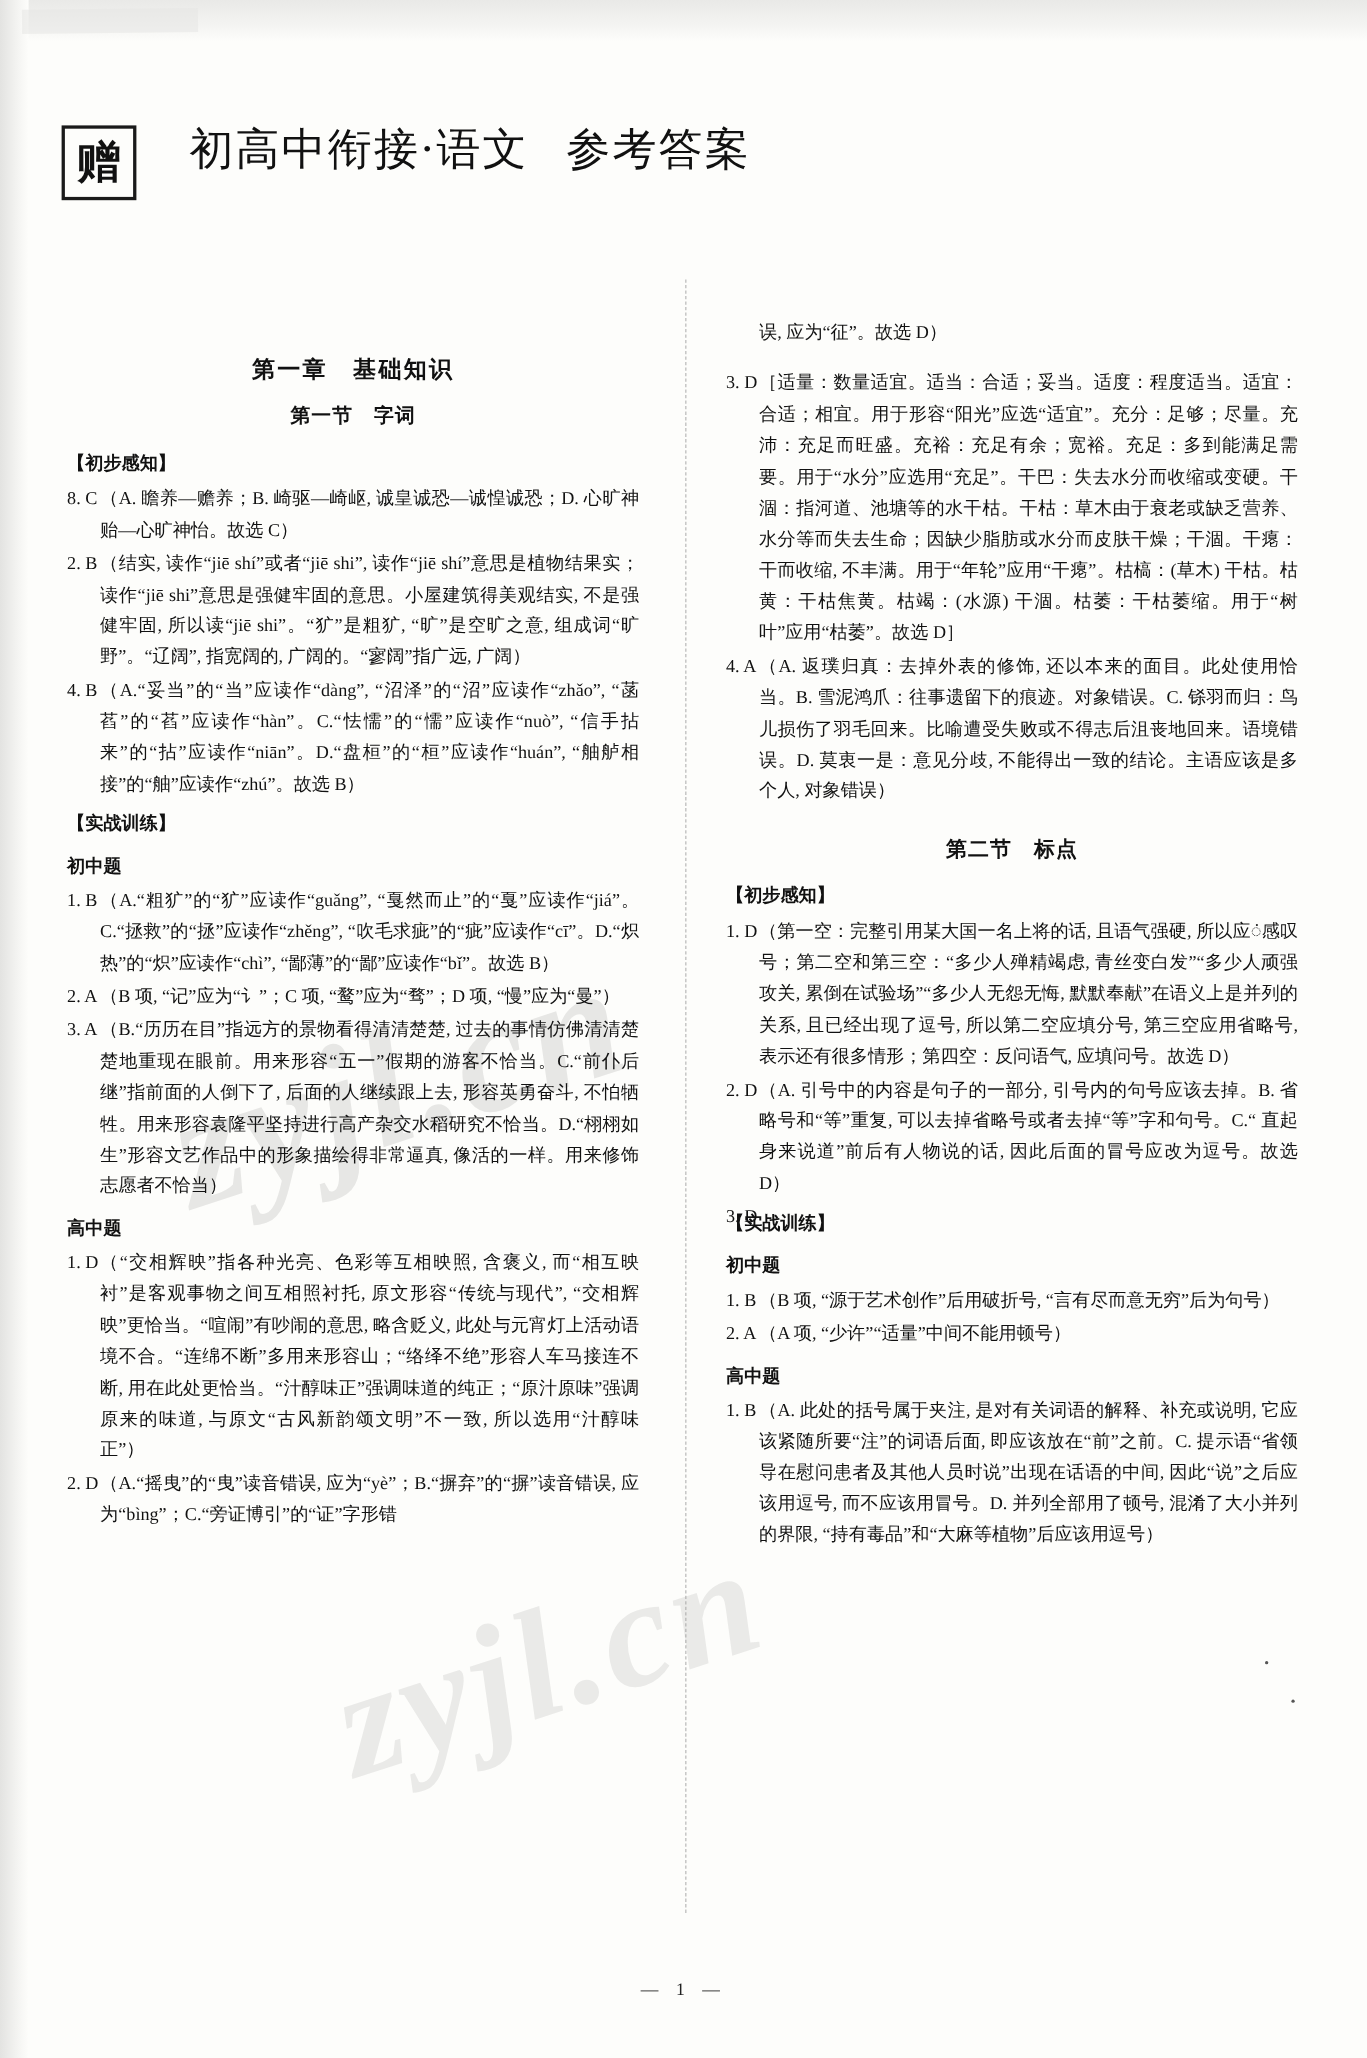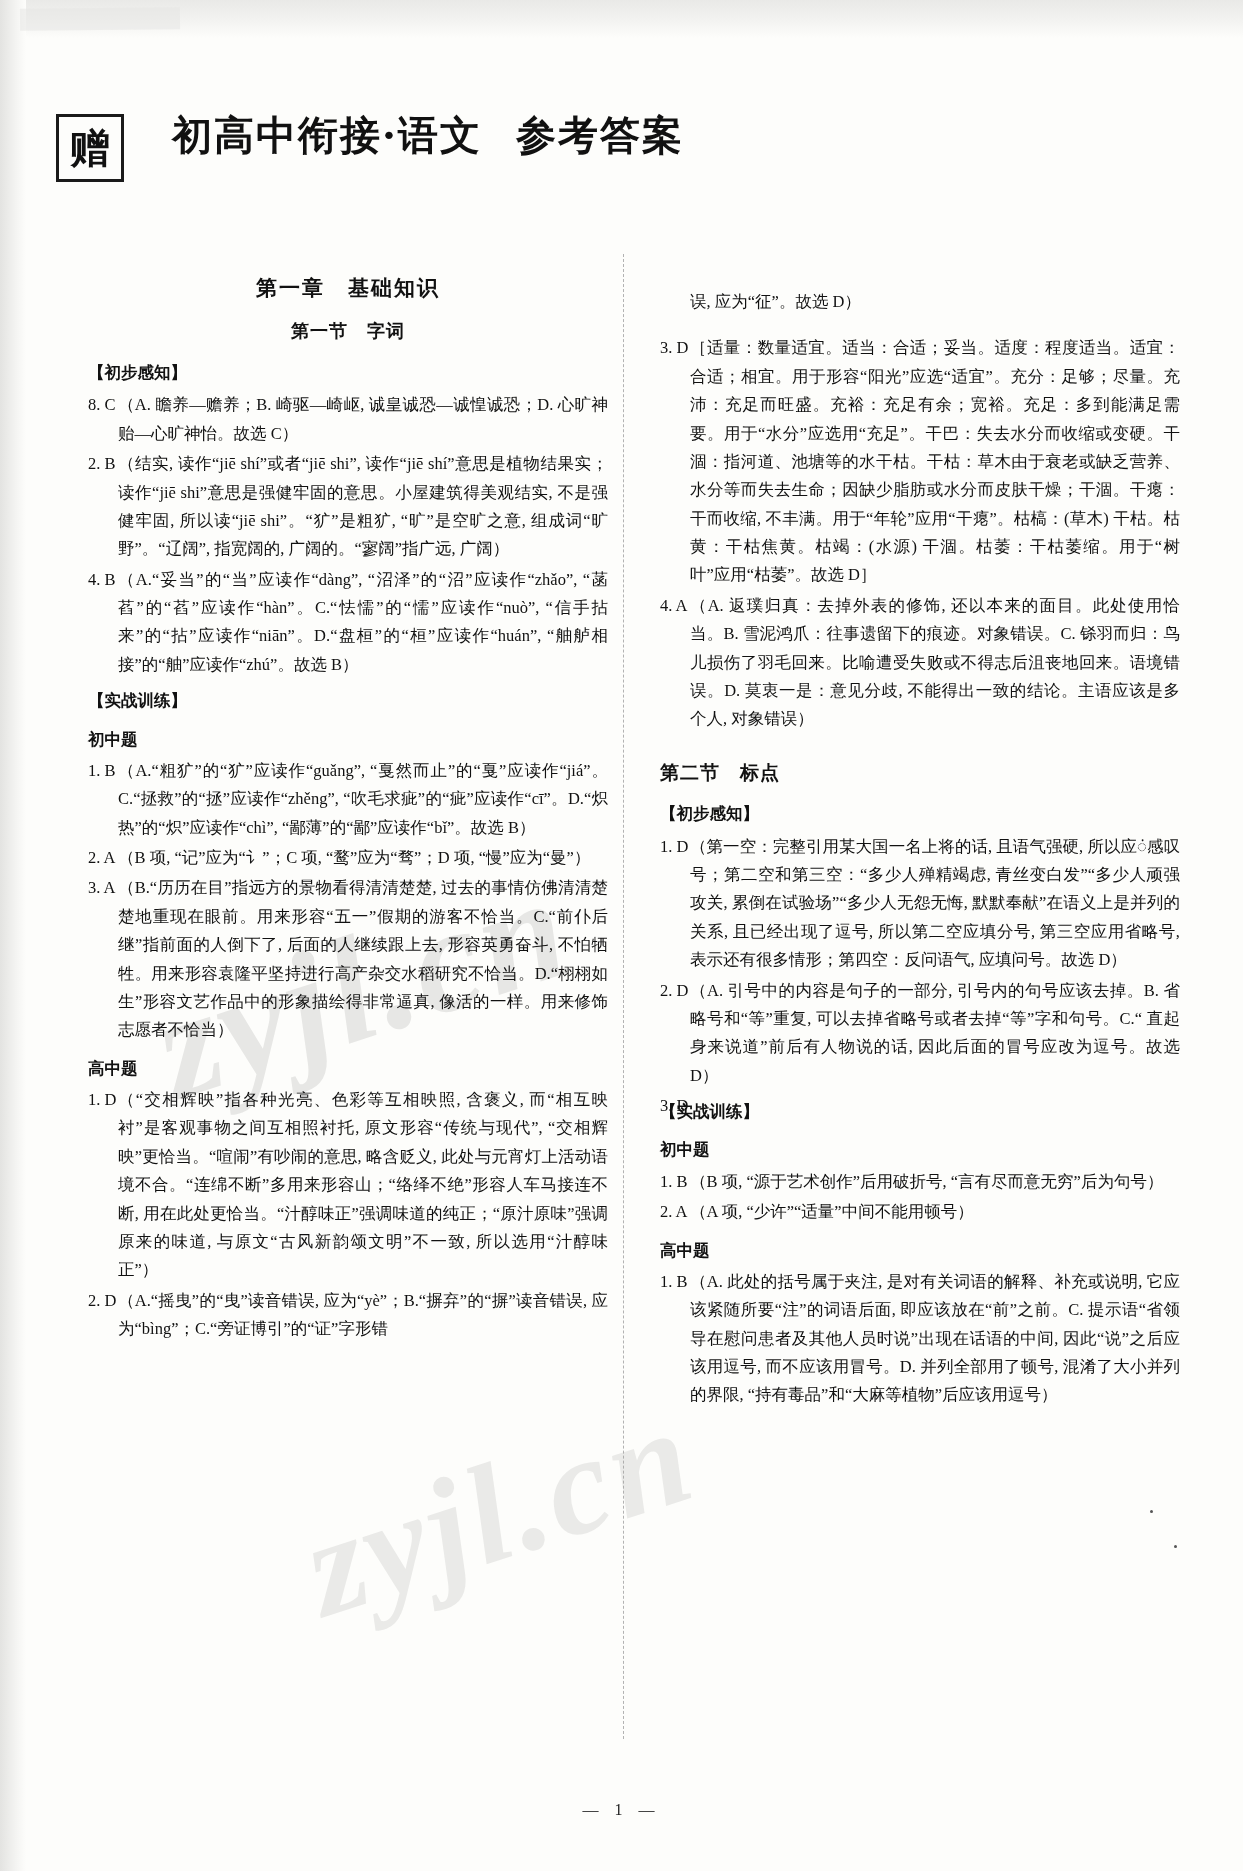--- a/index.html
+++ b/index.html
@@ -65,21 +65,21 @@
     font-weight: bold;
     font-size: 40px;
     line-height: 1;
     color: #111;
   }
   .header-title {
     position: absolute;
     left: 120px;
     top: 0px;
     font-family: "DejaVu Serif", serif;
-    font-weight: bold;
+    font-weight: normal;
     font-size: 40px;
     letter-spacing: 2px;
     color: #111;
     white-space: nowrap;
   }
   .header-title .sep {
     display: inline-block;
     width: 34px;
   }
 
@@ -92,21 +92,21 @@
     height: 1500px;
   }
   .col {
     position: absolute;
     top: 0;
     width: 520px;
     font-size: 16.5px;
     line-height: 1.72;
     text-align: justify;
   }
-  .col-left { left: 28px; }
+  .col-left { left: 1px; margin-top: 48px; }
   .col-right { left: 600px; }
   .divider {
     position: absolute;
     left: 563px;
     top: -16px;
     width: 0;
     height: 1485px;
     border-left: 1px dashed #9a9a9a;
     opacity: .75;
   }
@@ -122,20 +122,21 @@
   }
   .section {
     text-align: center;
     font-family: "DejaVu Serif", serif;
     font-weight: bold;
     font-size: 18px;
     letter-spacing: 1px;
     margin: 4px 0 12px 0;
   }
   .section-right {
+    text-align: center;
     font-family: "DejaVu Serif", serif;
     font-weight: bold;
     font-size: 19px;
     letter-spacing: 1px;
     margin: 22px 0 12px 0;
   }
   .label {
     font-family: "DejaVu Serif", serif;
     font-weight: bold;
     font-size: 16.5px;

